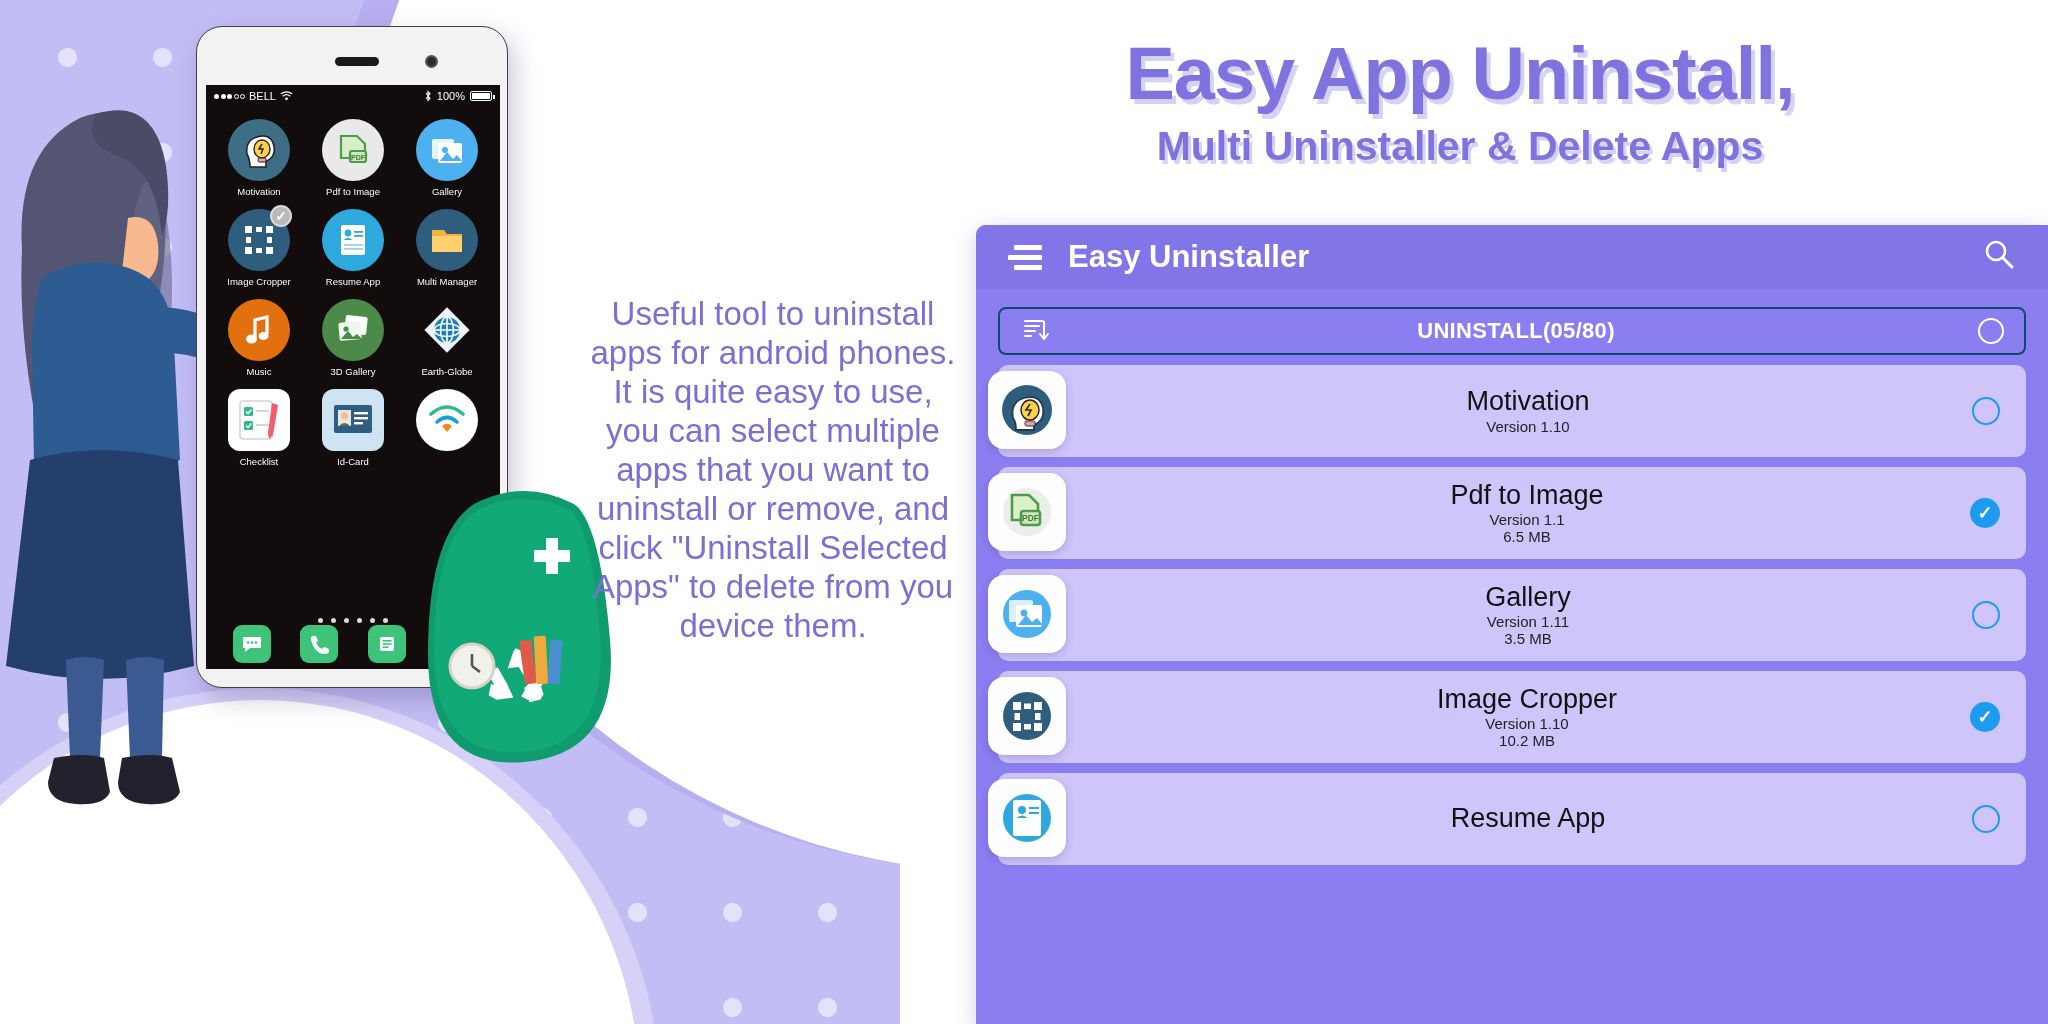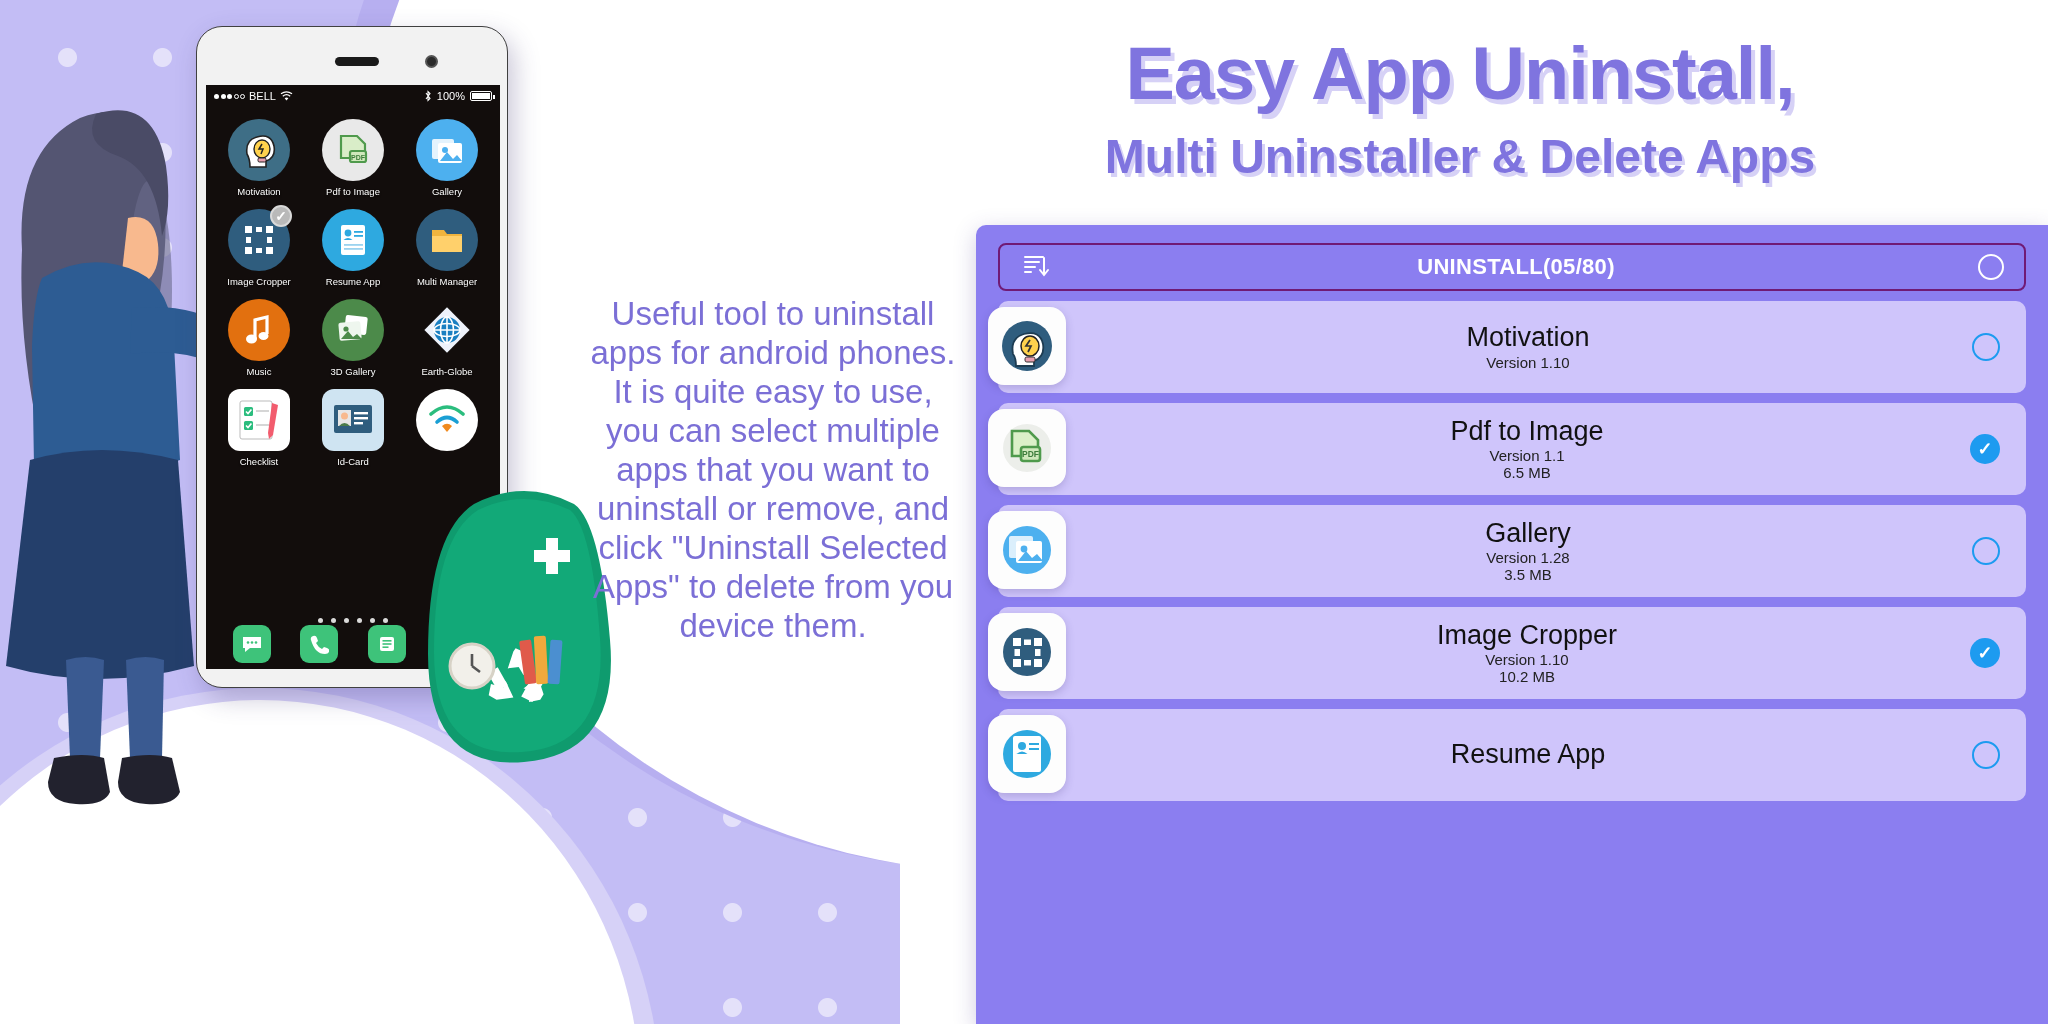--- a/index.html
+++ b/index.html
@@ -109,23 +109,23 @@
   }
 
   
   .headline{ position:absolute; left:880px; top:36px; width:1160px; text-align:center; }
   .h1{
     font-size:74px; font-weight:bold; color:#7f74df; letter-spacing:-1px;
     text-shadow:4px 5px 0 rgba(180,172,238,.55);
     line-height:1.02; white-space:nowrap;
   }
   .h2{
-    font-size:48px; font-weight:bold; color:#7f74df;
+    font-size:41px; font-weight:bold; color:#7f74df;
     text-shadow:3px 4px 0 rgba(180,172,238,.55);
-    margin-top:18px; white-space:nowrap;
+    margin-top:12px; white-space:nowrap;
   }
 
   
   .app-panel{
     position:absolute; left:976px; top:225px; width:1072px; height:800px;
     background:#8b7ef0; border-radius:10px 0 0 0; overflow:hidden;
     box-shadow:0 6px 22px rgba(70,55,140,.25);
   }
   .panel-header{
     height:64px; background:#8175e8; display:flex; align-items:center;
@@ -133,21 +133,21 @@
   }
   .panel-title{ color:#fff; font-size:31px; font-weight:bold; }
   .hamburger{ display:flex; flex-direction:column; gap:5px; width:34px; }
   .hamburger span{ display:block; height:5px; background:#fff; border-radius:1px;}
   .hamburger span:nth-child(1){ width:28px; margin-left:6px;}
   .hamburger span:nth-child(2){ width:34px;}
   .hamburger span:nth-child(3){ width:28px; margin-left:6px;}
   .search-ico{ margin-left:auto; }
 
   .uninstall-bar{
-    margin:18px 22px 0 22px; height:48px; border:2px solid #701a75;
+    margin:18px 22px 0 22px; height:48px; border:2px solid #0c4a6e;
     border-radius:8px; display:flex; align-items:center; padding:0 20px;
     background:#8b7ef0;
   }
   .uninstall-label{
     flex:1; text-align:center; color:#fff; font-size:22px; font-weight:bold;
     letter-spacing:.3px;
   }
   .circle-empty{
     width:26px;height:26px;border-radius:50%;border:2.5px solid #ffffff;
   }
@@ -471,20 +471,34 @@
 
 <div class="center-text">Useful tool to uninstall apps for android phones. It is quite easy to use, you can select multiple apps that you want to uninstall or remove, and click "Uninstall Selected Apps" to delete from you device them.</div>
 
 <div class="headline">
   <div class="h1">Easy App Uninstall,</div>
   <div class="h2">Multi Uninstaller &amp; Delete Apps</div>
 </div>
 
 <div class="app-panel">
 
+  <div class="panel-header">
+    <div class="hamburger">
+      <span></span>
+        <span></span>
+        <span></span>
+    </div>
+    <div class="panel-title">Easy Uninstaller</div>
+    <div class="search-ico">
+      <svg width="34" height="34" viewBox="0 0 34 34">
+        <circle cx="14" cy="13" r="9" stroke="#fff" stroke-width="2.6" fill="none"></circle>
+        <path d="M21 20 L30 29" stroke="#fff" stroke-width="3" stroke-linecap="round"></path>
+      </svg>
+    </div>
+  </div>
 
   <div class="uninstall-bar">
     <svg width="34" height="34" viewBox="0 0 34 34">
       <g stroke="#fff" stroke-width="2" stroke-linecap="round">
         <path d="M5 7 h18"></path>
           <path d="M5 12 h14"></path>
           <path d="M5 17 h10"></path>
           <path d="M5 22 h6"></path>
       </g>
       <path d="M24 8 v16 M20 20 l4 5 l4 -5" stroke="#fff" stroke-width="2" fill="none" stroke-linecap="round"></path>
@@ -532,21 +546,21 @@
       <svg width="54" height="54" viewBox="0 0 54 54">
         <ellipse cx="27" cy="27" rx="24" ry="24" fill="#4db0ef"></ellipse>
         <rect x="9" y="13" width="24" height="22" rx="2" fill="#fff" opacity=".8"></rect>
         <rect x="16" y="18" width="26" height="22" rx="2" fill="#fff"></rect>
         <circle cx="24" cy="26" r="3.4" fill="#4db0ef"></circle>
         <path d="M18 38 l8 -10 l6 7 l5 -4 l6 7Z" fill="#4db0ef"></path>
       </svg>
     </div>
     <div class="row-info">
       <div class="row-name">Gallery</div>
-      <div class="row-ver">Version 1.28</div>
+      <div class="row-ver">Version 1.11</div>
       <div class="row-size">3.5 MB</div>
     </div>
     <div class="row-check-off"></div>
   </div>
 
   <div class="app-row">
     <div class="row-icon-wrap">
       <svg width="54" height="54" viewBox="0 0 54 54">
         <ellipse cx="27" cy="27" rx="24" ry="24" fill="#2f5d7e"></ellipse>
         <g fill="#fff">

